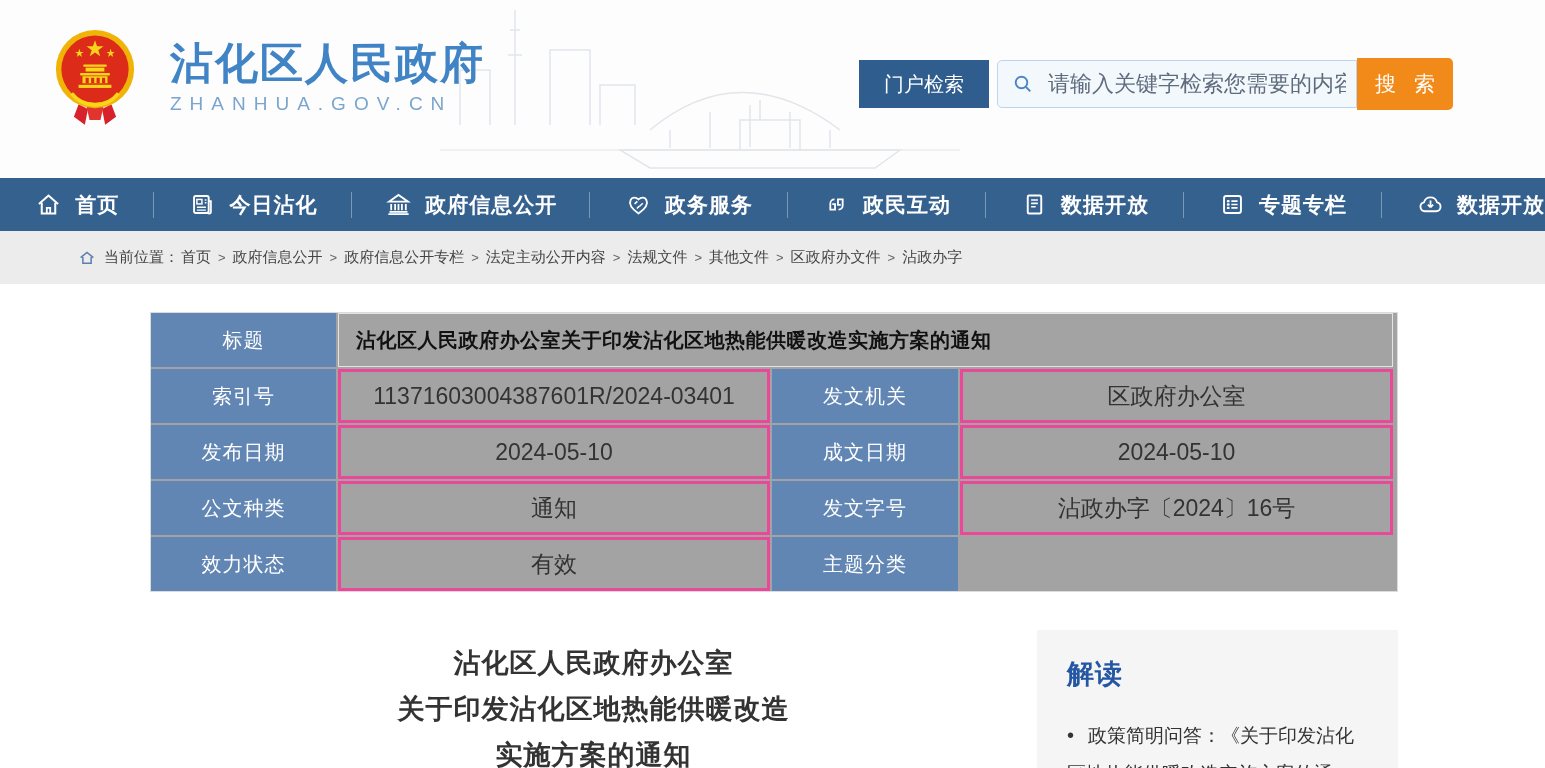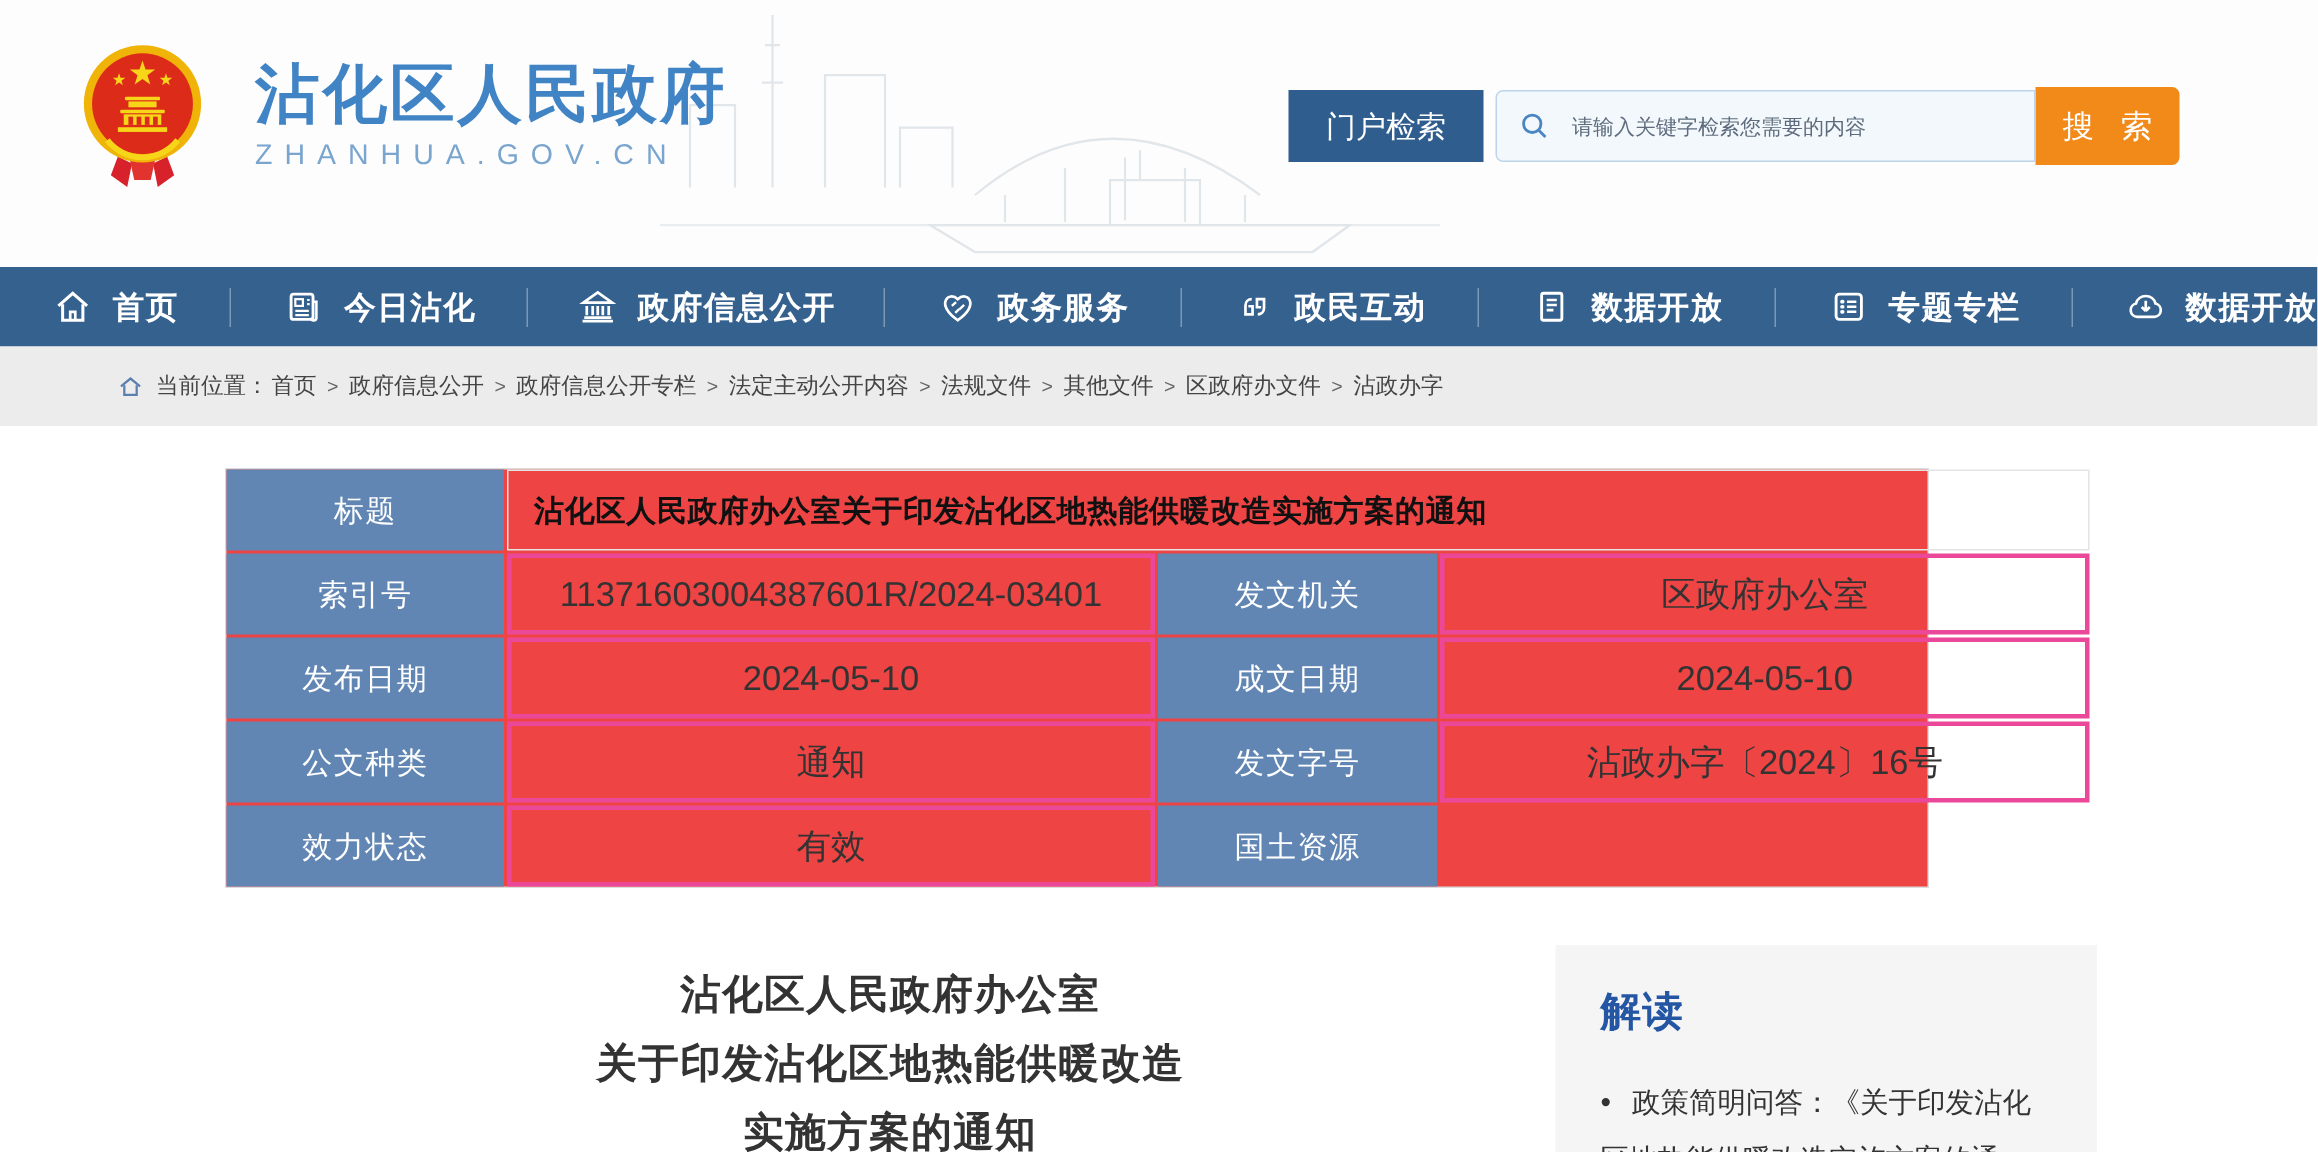--- a/index.html
+++ b/index.html
@@ -14,21 +14,21 @@
   .emblem { width:86px; height:102px; }
   .brand-text { margin-left:32px; }
   .site-name { font-size:43px; font-weight:bold; color:#4084c6; letter-spacing:2px; line-height:48px; }
   .site-domain { font-size:19px; color:#7aa5cf; letter-spacing:8px; margin-top:6px; }
 
   .search-zone { position:absolute; top:58px; left:859px; display:flex; align-items:center; }
   .portal-btn { width:130px; height:48px; background:#2e5d8e; color:#fff; font-size:20px;
     display:flex; align-items:center; justify-content:center; cursor:pointer; }
   .search-box { position:relative; width:360px; height:48px; margin-left:8px; }
   .search-box input { width:100%; height:100%; background:#f3f8fd; border:1px solid #bdd4ec;
-    border-radius:5px 0 0 5px; padding:0 10px 0 50px; font-size:14px; color:#333; outline:none;
+    border-radius:5px 0 0 5px; padding:0 10px 0 50px; font-size:22px; color:#333; outline:none;
     font-family:"Liberation Sans","DejaVu Sans",sans-serif; }
   .search-box input::placeholder { color:#5e6c7d; opacity:1; }
   .mag { position:absolute; left:14px; top:12px; width:24px; height:24px; }
   .search-btn { width:96px; height:52px; background:#f28a19; color:#fff; font-size:21px;
     border:none; border-radius:0 5px 5px 0; cursor:pointer; letter-spacing:6px; padding-left:6px;
     font-family:"Liberation Sans","DejaVu Sans",sans-serif; }
 
   
   .nav { height:53px; background:#35618e; overflow:hidden; }
   .nav-inner { width:1580px; height:53px; display:flex; }
@@ -43,21 +43,21 @@
   
   .crumbbar { height:53px; background:#ececec; display:flex; align-items:center; padding-left:78px; }
   .crumbbar svg { width:18px; height:18px; margin-right:8px; }
   .crumb-prefix { font-size:15px; color:#444; margin-right:2px; }
   .crumb { font-size:15px; color:#444; cursor:pointer; text-decoration:none; white-space:nowrap; }
   .crumb:not(.last)::after { content:">"; color:#666; margin:0 7px; font-size:13px; }
 
   
   .content { width:1248px; margin:28px 0 0 150px; }
   .doc-table { display:grid; grid-template-columns:185px 432px 186px 433px; grid-auto-rows:54px;
-    gap:2px; background:#ef4444; border:1px solid #dcdcdc; width:1136px; }
+    gap:2px; background:#a3a3a3; border:1px solid #dcdcdc; width:1248px; }
   .cell { display:flex; align-items:center; justify-content:center; }
   .cell.lab { background:#6186b3; color:#fff; font-size:20px; letter-spacing:1px; }
   .cell.val { border:3px solid #ec4899; color:#333; font-size:23px; }
   .cell.title-val { grid-column:2 / 5; justify-content:flex-start; font-weight:bold; color:#111;
     font-size:20px; border:1px solid #e4e4e4; padding-left:17px; letter-spacing:.5px; }
 
   .bottom { display:flex; margin-top:38px; }
   .doc-title { flex:1; text-align:center; padding-top:10px; }
   .doc-title div { font-size:27px; font-weight:bold; color:#333; line-height:46px; letter-spacing:1px; }
 
@@ -226,21 +226,21 @@
       <div class="cell lab">成文日期</div>
       <div class="cell val">2024-05-10</div>
 
       <div class="cell lab">公文种类</div>
       <div class="cell val">通知</div>
       <div class="cell lab">发文字号</div>
       <div class="cell val">沾政办字〔2024〕16号</div>
 
       <div class="cell lab">效力状态</div>
       <div class="cell val">有效</div>
-      <div class="cell lab">国土资源</div>
+      <div class="cell lab">主题分类</div>
     </div>
 
     <div class="bottom">
       <div class="doc-title">
         <div>沾化区人民政府办公室</div>
         <div>关于印发沾化区地热能供暖改造</div>
         <div>实施方案的通知</div>
       </div>
       <div class="aside">
         <div class="aside-h">解读</div>

